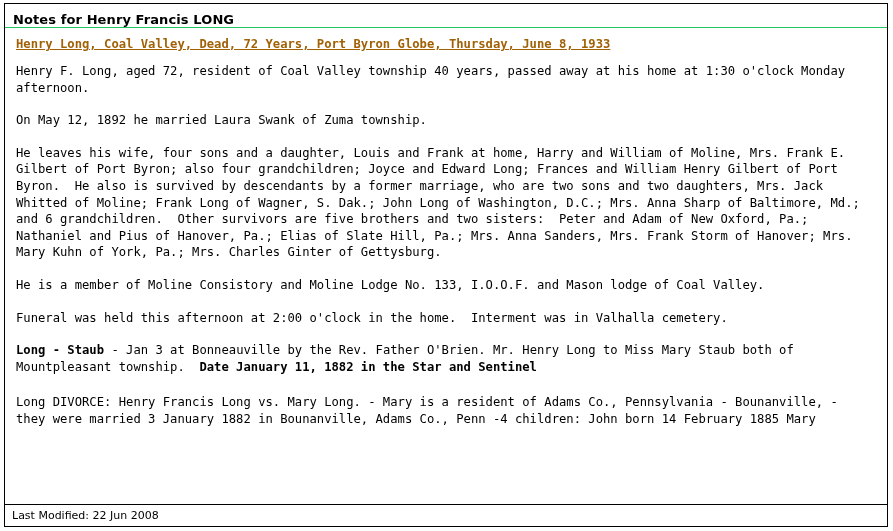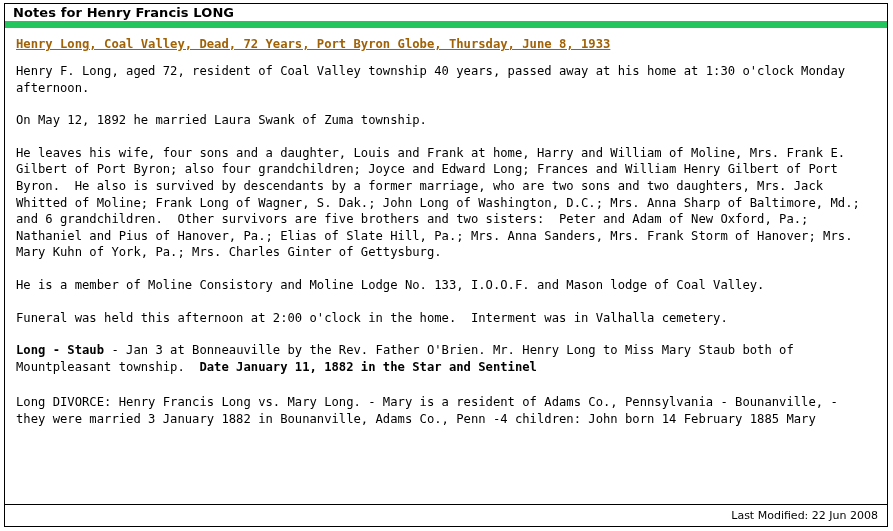--- a/index.html
+++ b/index.html
@@ -20,24 +20,24 @@
     width: 884px;
     height: 524px;
     border: 1px solid #000000;
     box-sizing: border-box;
     background: #ffffff;
     display: flex;
     flex-direction: column;
   }
   .titlebar {
     height: 24px;
-    border-bottom: 7px solid #22c55e;
+    border-bottom: 1px solid #22c55e;
     box-sizing: border-box;
     display: flex;
-    align-items: center;
+    align-items: flex-end;
     padding-left: 8px;
     flex: 0 0 auto;
   }
   .titlebar-text {
     font-family: "DejaVu Sans", sans-serif;
     font-weight: bold;
     font-size: 13px;
     color: #000000;
     letter-spacing: 0.1px;
   }
@@ -83,21 +83,21 @@
   .spacer-small {
     height: 9px;
   }
   .footer {
     flex: 0 0 auto;
     height: 22px;
     border-top: 1px solid #000000;
     box-sizing: border-box;
     display: flex;
     align-items: center;
-    justify-content: flex-end;
+    justify-content: flex-start;
     padding: 0 9px 0 7px;
   }
   .footer span {
     font-family: "DejaVu Sans", sans-serif;
     font-size: 11px;
     color: #000000;
   }
 </style>
 </head>
 <body>

